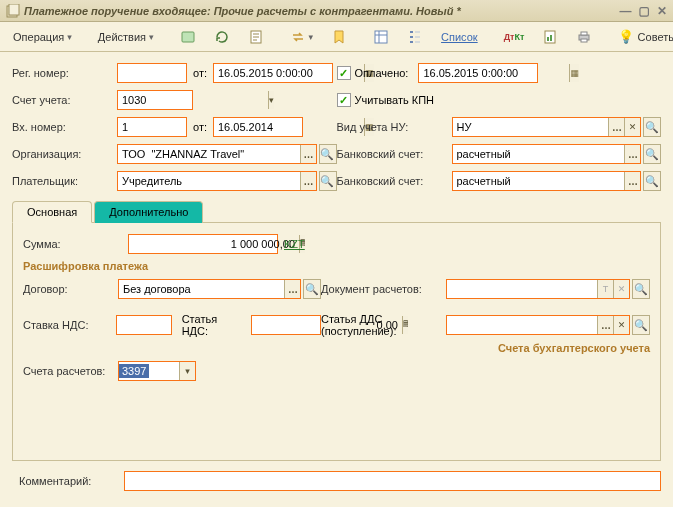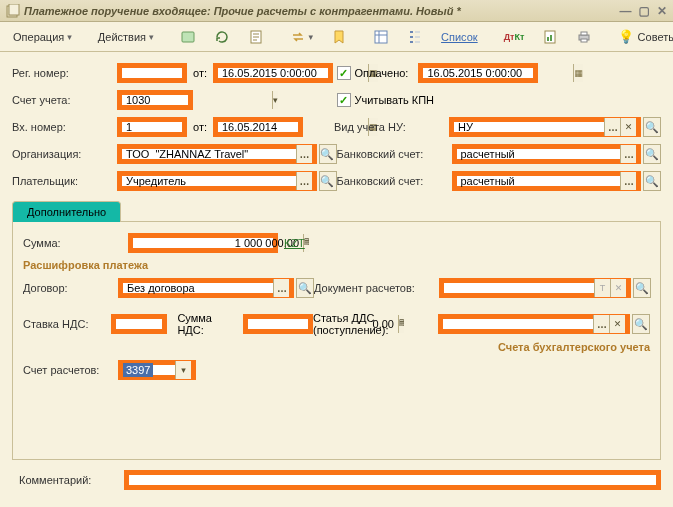--- a/index.html
+++ b/index.html
@@ -20,21 +20,21 @@
 .tb-icon { width: 16px; height: 16px; display: inline-block; }
 .tb-btn.list { color: #3b6bb5; text-decoration: underline; }
 .tips { color: #333; }
 .tips-icon { color: #d4a800; margin-right: 3px; font-size: 13px; }
 
 
 .form { padding: 10px 12px 6px 12px; background: #f7f2de; height: 455px; }
 .row { display: flex; align-items: center; margin-bottom: 5px; height: 22px; }
 .col-left, .col-right { display: flex; align-items: center; flex: 1; }
 .label { width: 105px; color: #333; }
-.input-wrap { display: flex; align-items: center; height: 20px; border: 5px solid #f97316; background: #fff; }
+.input-wrap { display: flex; align-items: center; height: 20px; border: 1px solid #f97316; background: #fff; }
 .input-wrap input { border: none; outline: none; padding: 0 4px; height: 18px; flex: 1; background: transparent; }
 .input-wrap.date { width: 120px; }
 .input-btn { width: 16px; height: 18px; border-left: 1px solid #b8ae86; display: flex; align-items: center; justify-content: center; background: #f5f0dc; cursor: pointer; font-size: 9px; color: #5a5436; }
 .input-btn.cal { color: #7b6e3f; }
 .input-btn.dots { font-weight: bold; letter-spacing: -1px; font-size: 10px; }
 .input-wrap.wide { flex: 1; }
 .lbl-ot { margin: 0 6px; }
 .checkbox { width: 14px; height: 14px; border: 1px solid #999; margin-right: 4px; display: inline-flex; align-items: center; justify-content: center; background: #fff; }
 .checkbox.checked::after { content: '✓'; color: #27a200; font-size: 11px; font-weight: bold; }
 .mag { width: 18px; height: 20px; border: 1px solid #b8ae86; background: #f5f0dc; margin-left: 2px; display: flex; align-items: center; justify-content: center; cursor: pointer; color: #5a5436; }
@@ -248,20 +248,21 @@
       <span class="label" style="width:115px">Банковский счет:</span>
       <div class="input-wrap wide">
         <input value="расчетный" style="">
         <span class="input-btn dots">…</span>
       </div>
       <span class="mag">🔍</span>
     </div>
   </div>
 
   <div class="tabs">
+    <div class="tab active">Основная</div>
     <div class="tab">Дополнительно</div>
   </div>
 
   <div class="tab-content">
     <div class="row amount-wrap">
       <span class="label">Сумма:</span>
       <div class="input-wrap">
         <input style="text-align: right; padding-left: 24px;" value="1 000 000,00">
         <span class="input-btn">🖩</span>
       </div>
@@ -291,21 +292,21 @@
     </div>
 
     <div class="row" style="margin-top:14px;">
       <div class="col-left">
         <span class="label" style="width:95px">Ставка НДС:</span>
         <div class="input-wrap" style="width:56px">
           <input value="" style="">
           <span class="input-btn dots">…</span>
           <span class="input-btn">✕</span>
         </div>
-        <span style="margin-left:10px">Сумма НДС:</span>
+        <span style="margin-left:10px">Статья НДС:</span>
         <div class="input-wrap" style="width:70px;margin-left:6px">
           <input style="text-align: right;" value="0,00">
           <span class="input-btn">🖩</span>
         </div>
       </div>
       <div class="col-right">
         <div style="width:125px">
           <div>Статья ДДС</div>
           <div>(поступление):</div>
         </div>
@@ -314,21 +315,21 @@
           <span class="input-btn dots">…</span>
           <span class="input-btn">✕</span>
         </div>
         <span class="mag">🔍</span>
       </div>
     </div>
 
     <div class="section-title" style="margin-top:6px;text-align:right;">Счета бухгалтерского учета</div>
 
     <div class="row">
-      <span class="label" style="width:95px">Счет расчетов:</span>
+      <span class="label" style="width:95px">Счета расчетов:</span>
       <div class="input-wrap" style="width:78px">
         <span class="selected-val">3397</span>
         <span style="flex:1"></span>
         <span class="input-btn">▾</span>
       </div>
     </div>
   </div>
 
   <div class="comment-row">
     <span class="label" style="width:105px">Комментарий:</span>

